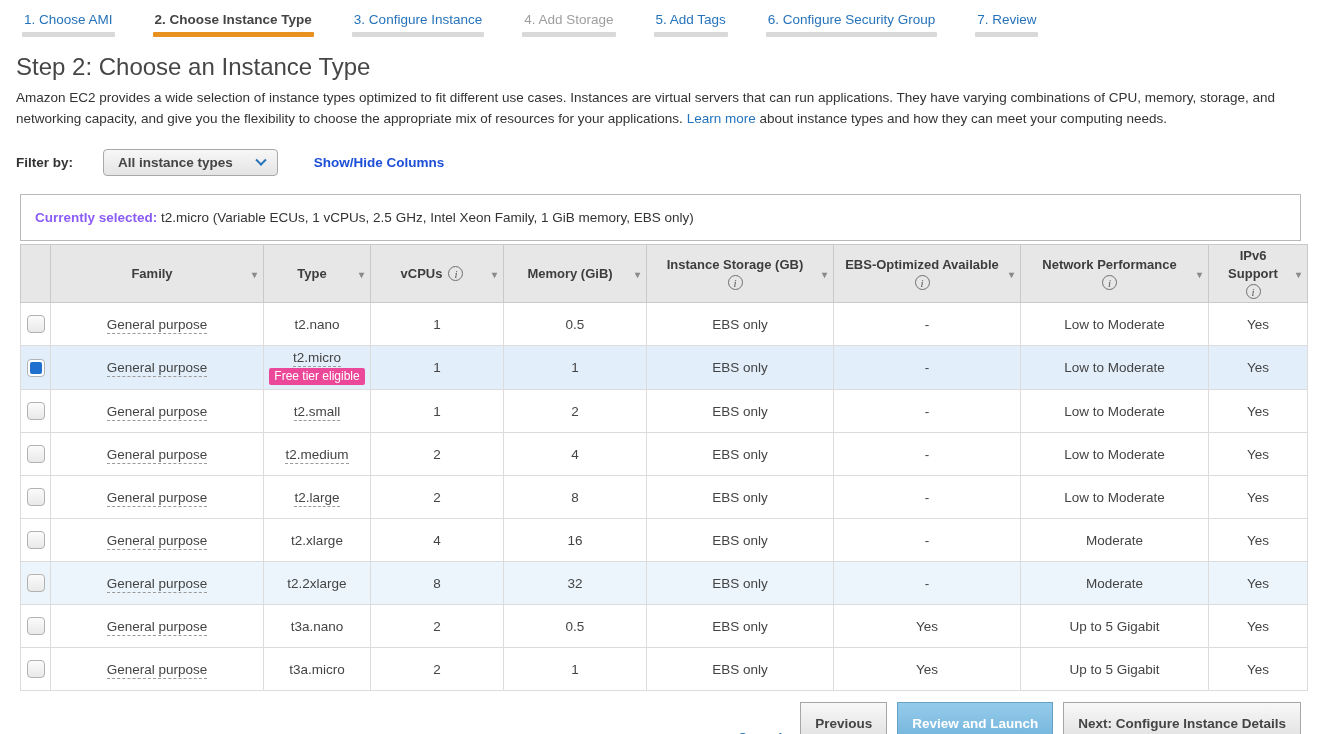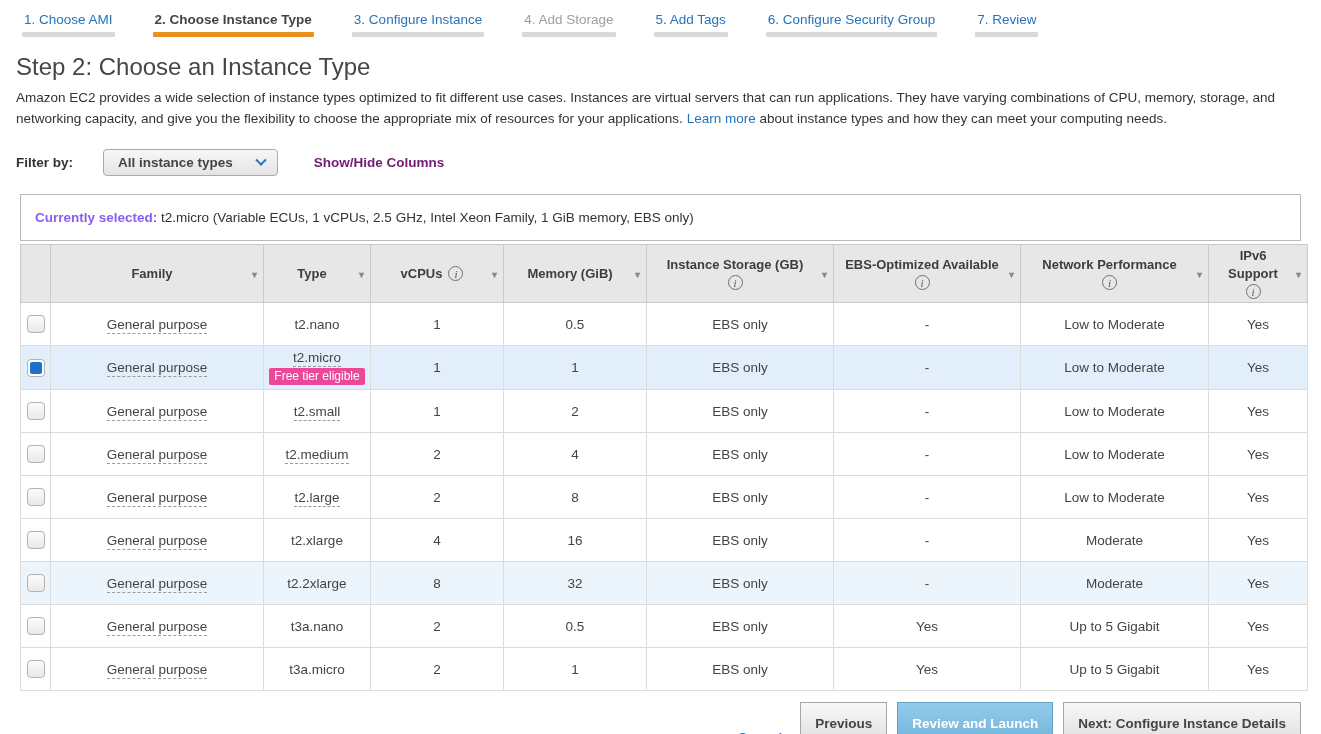--- a/index.html
+++ b/index.html
@@ -26,21 +26,21 @@
   .filter-row { display:flex; align-items:center; gap:30px; margin:20px 16px 16px; }
   .filter-label { font-weight:bold; color:#333; }
   .dropdown {
     display:inline-flex; align-items:center; gap:20px;
     padding:5px 12px 5px 14px; border:1px solid #a9a9a9; border-radius:4px;
     background:linear-gradient(#f7f7f7,#e4e4e4);
     font-weight:bold; color:#444; cursor:pointer;
   }
   .chev { width:8px; height:8px; border-right:2px solid #2673bb; border-bottom:2px solid #2673bb;
           transform:rotate(45deg) translate(-2px,-2px); margin-left:4px; }
-  .showhide { font-weight:bold; color:#701a75; cursor:pointer; margin-left:6px; }
+  .showhide { font-weight:bold; color:#1d4ed8; cursor:pointer; margin-left:6px; }
   
   .cur-sel {
     margin:18px 20px 3px; border:1px solid #b9b9b9; background:#fff;
     padding:15px 14px; color:#333;
   }
   .cur-sel b { color:#8b5cf6; }
   
   table.inst { border-collapse:collapse; table-layout:fixed; margin:0 20px; width:1287px;
                border:1px solid #c3c3c3; }
   .inst th {

